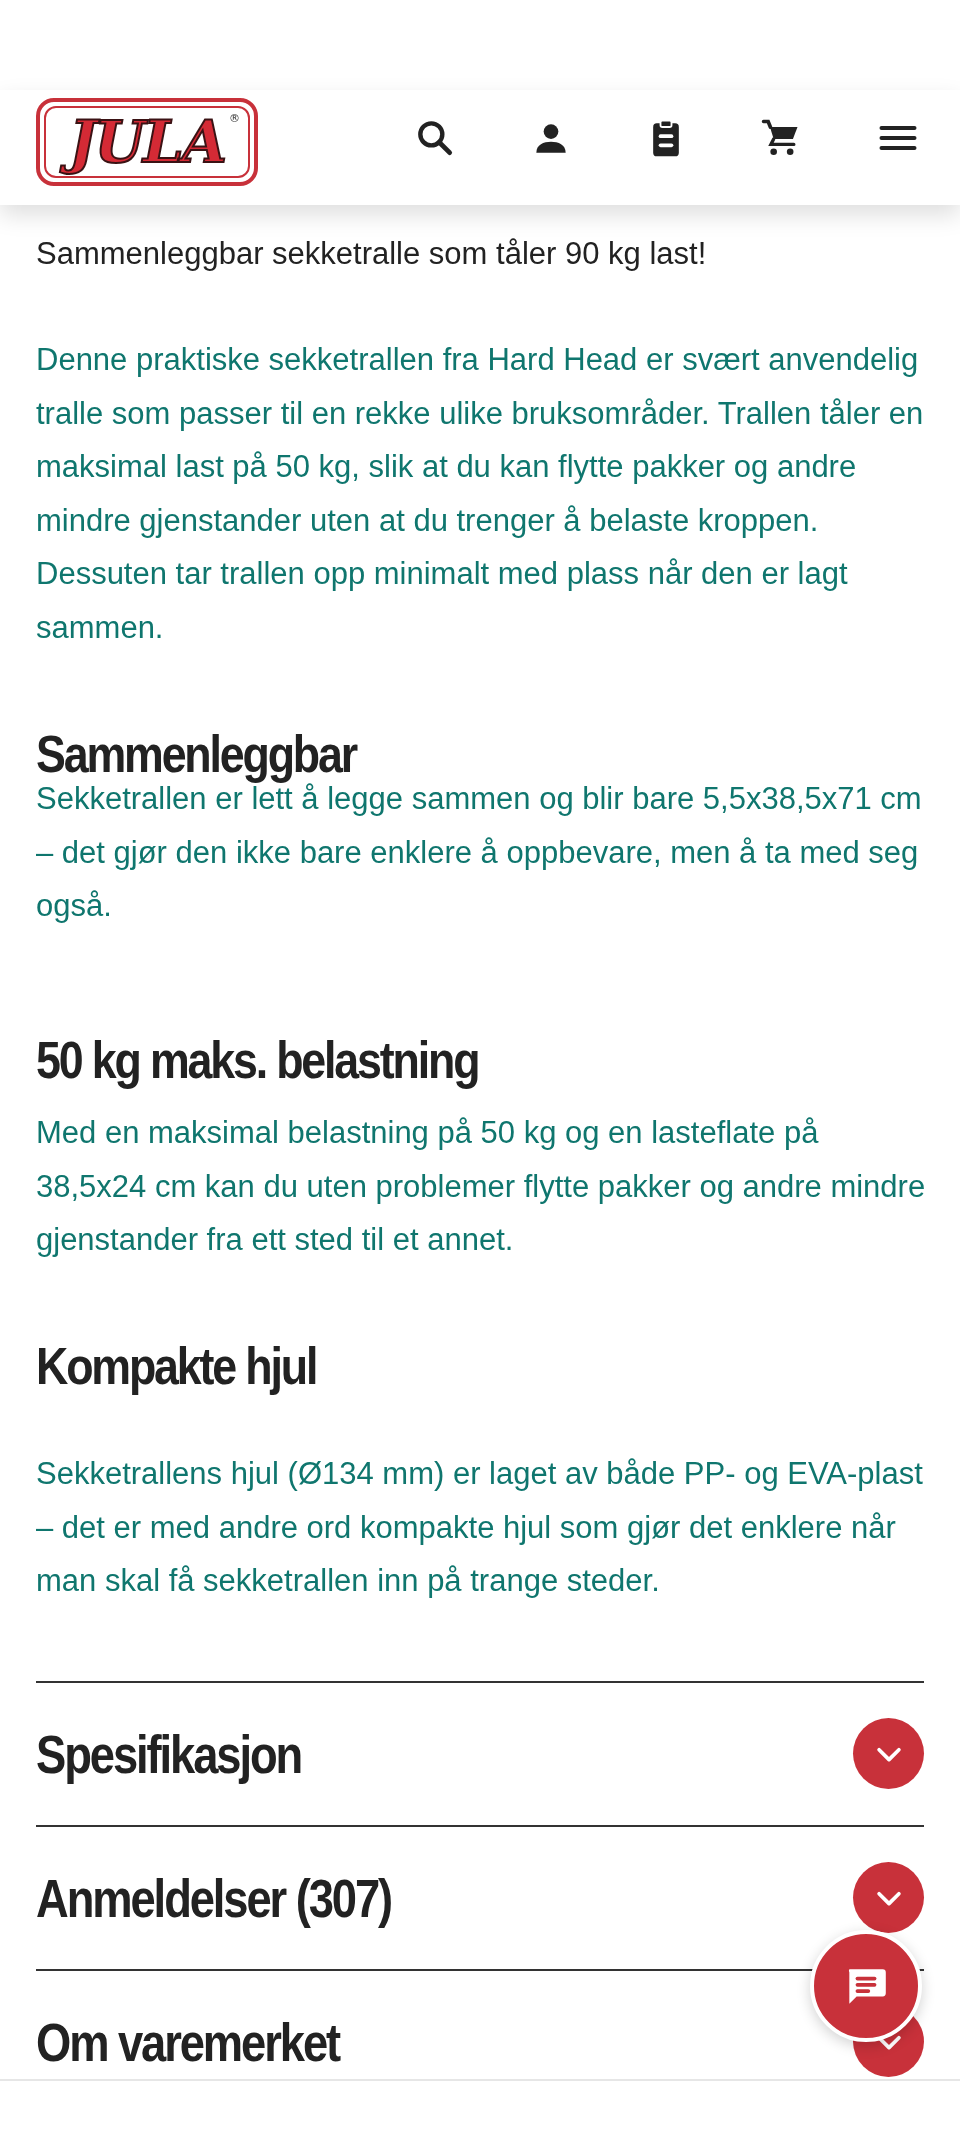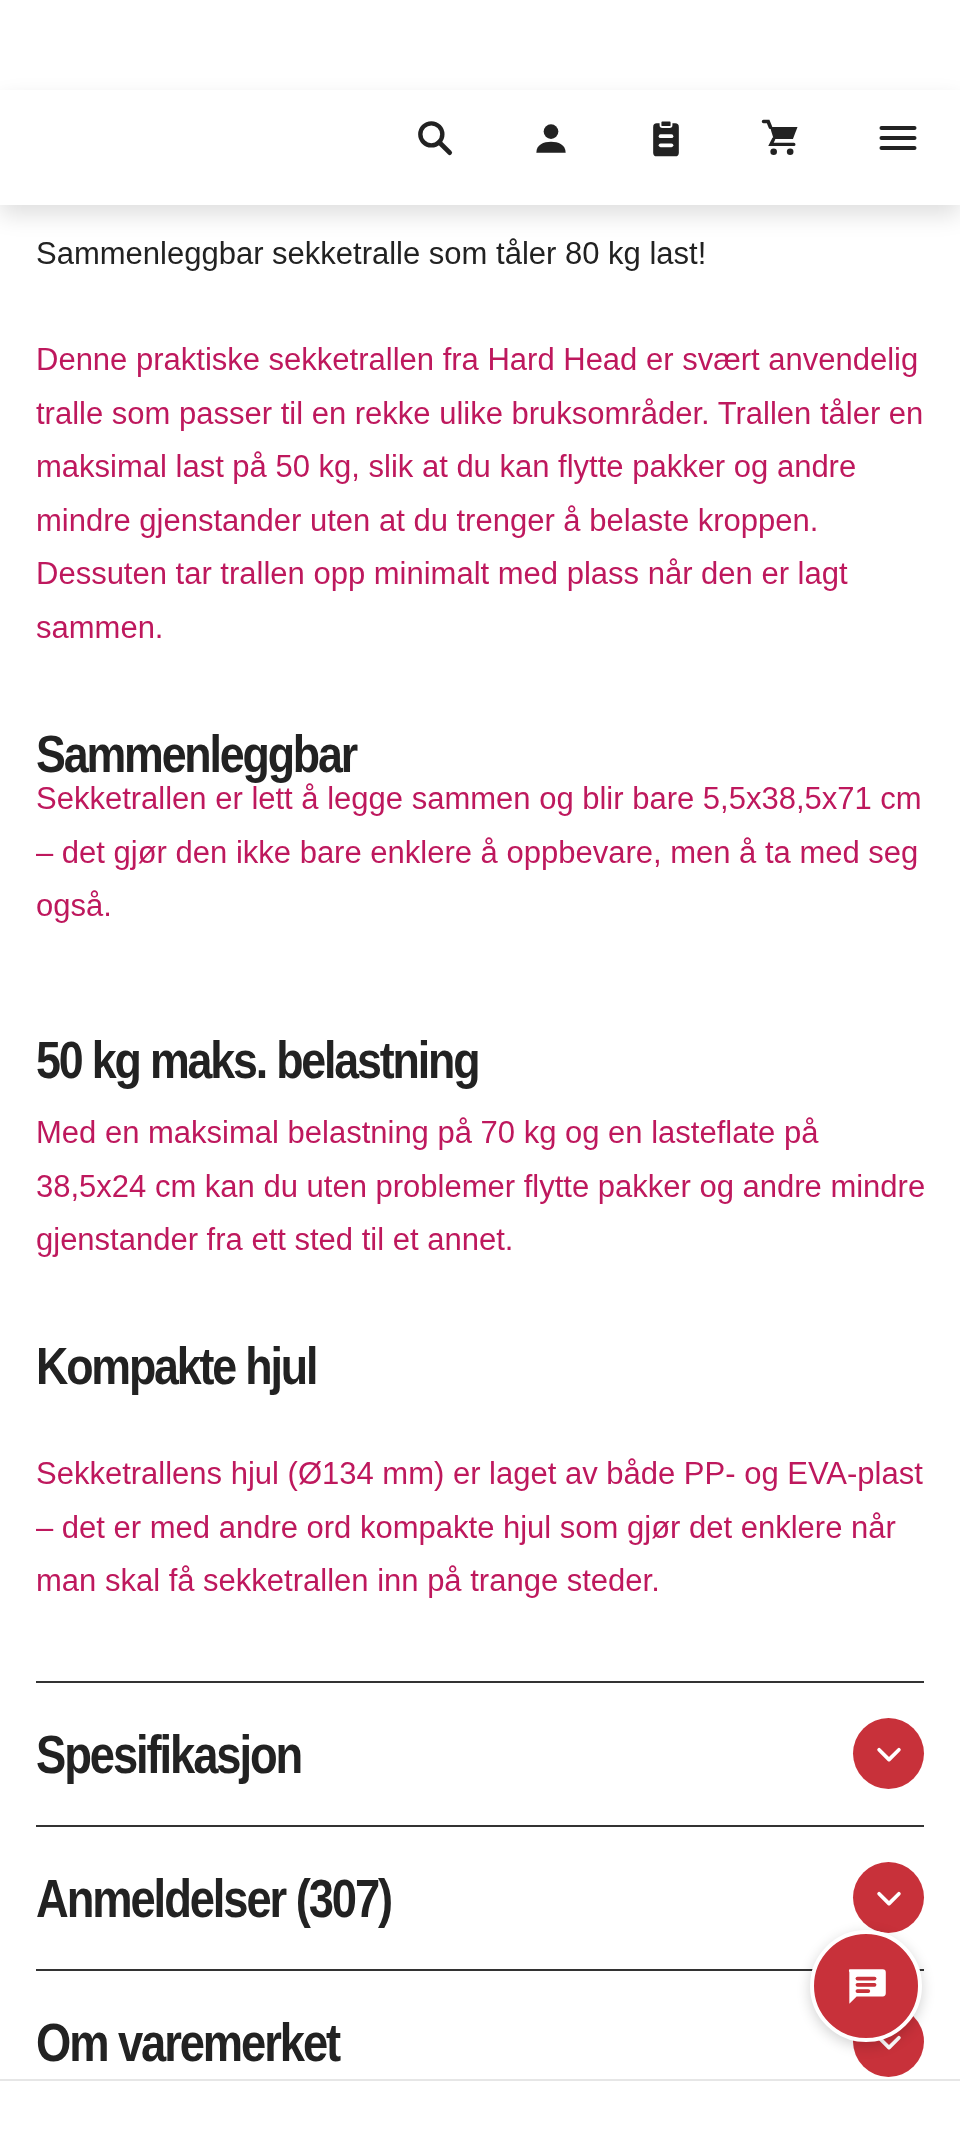--- a/index.html
+++ b/index.html
@@ -35,21 +35,21 @@
       position: absolute; top: 22px; width: 52px; height: 52px;
       display: flex; align-items: center; justify-content: center; cursor: pointer;
     }
     .hdr-icon svg { width: 44px; height: 44px; }
     .intro {
       position: absolute; left: 36px; top: 230px; width: 900px;
       font-size: 31px; line-height: 48px; color: #222;
     }
     .para {
       position: absolute; left: 36px; width: 900px;
-      font-size: 31px; line-height: 53.5px; color: #be185d;
+      font-size: 31px; line-height: 53.5px; color: #0f766e;
     }
     .heading {
       position: absolute; left: 36px; font-family: "Liberation Sans", sans-serif;
       font-weight: bold; font-size: 52px; line-height: 60px; color: #222;
       letter-spacing: -2.5px; transform: scaleX(0.86); transform-origin: left center;
     }
 
     .divider { position: absolute; left: 36px; width: 888px; height: 2px; background: #333; }
 
     .acc-title {
@@ -74,20 +74,25 @@
       position: absolute; left: 0; top: 2079px; width: 960px; height: 54px;
       background: #ffffff; border-top: 2px solid #e6e6e6; z-index: 7;
     }
   </style>
 </head>
 <body>
 
 <div class="status-spacer"></div>
 
 <header class="header">
+  <div class="logo">
+    <div class="logo-inner"></div>
+    <span class="logo-text">JULA</span>
+    <span class="logo-reg">®</span>
+  </div>
 
   <div class="hdr-icon" style="left:409px" aria-label="Søk">
     <svg viewBox="0 0 24 24">
       <circle cx="10" cy="10" r="6" fill="none" stroke="#222" stroke-width="2.4"></circle>
       <line x1="14.3" y1="14.3" x2="20" y2="20" stroke="#222" stroke-width="2.6" stroke-linecap="round"></line>
     </svg>
   </div>
 
   <div class="hdr-icon" style="left:525px" aria-label="Min side">
     <svg viewBox="0 0 24 24">
@@ -118,29 +123,29 @@
   <div class="hdr-icon" style="left:872px" aria-label="Meny">
     <svg viewBox="0 0 24 24">
       <line x1="3" y1="6.5" x2="21" y2="6.5" stroke="#222" stroke-width="2.2" stroke-linecap="round"></line>
       <line x1="3" y1="12" x2="21" y2="12" stroke="#222" stroke-width="2.2" stroke-linecap="round"></line>
       <line x1="3" y1="17.5" x2="21" y2="17.5" stroke="#222" stroke-width="2.2" stroke-linecap="round"></line>
     </svg>
   </div>
 </header>
 
 <main>
-  <p class="intro">Sammenleggbar sekketralle som tåler 80 kg last!</p>
+  <p class="intro">Sammenleggbar sekketralle som tåler 90 kg last!</p>
 
   <p class="para" style="top:333px">Denne praktiske sekketrallen fra Hard Head er svært anvendelig tralle som passer til en rekke ulike bruksområder. Trallen tåler en maksimal last på 50 kg, slik at du kan flytte pakker og andre mindre gjenstander uten at du trenger å belaste kroppen. Dessuten tar trallen opp minimalt med plass når den er lagt sammen.</p>
 
   <h2 class="heading" style="top:724px">Sammenleggbar</h2>
   <p class="para" style="top:772px">Sekketrallen er lett å legge sammen og blir bare 5,5x38,5x71 cm – det gjør den ikke bare enklere å oppbevare, men å ta med seg også.</p>
 
   <h2 class="heading" style="top:1030px">50 kg maks. belastning</h2>
-  <p class="para" style="top:1106px">Med en maksimal belastning på 70 kg og en lasteflate på 38,5x24 cm kan du uten problemer flytte pakker og andre mindre gjenstander fra ett sted til et annet.</p>
+  <p class="para" style="top:1106px">Med en maksimal belastning på 50 kg og en lasteflate på 38,5x24 cm kan du uten problemer flytte pakker og andre mindre gjenstander fra ett sted til et annet.</p>
 
   <h2 class="heading" style="top:1336px">Kompakte hjul</h2>
   <p class="para" style="top:1447px">Sekketrallens hjul (Ø134 mm) er laget av både PP- og EVA-plast – det er med andre ord kompakte hjul som gjør det enklere når man skal få sekketrallen inn på trange steder.</p>
 </main>
 
 <section>
   <div class="divider" style="top:1681px"></div>
   <div>
     <h3 class="acc-title" style="top:1724px">Spesifikasjon</h3>
     <div class="acc-btn" style="top:1718px">

